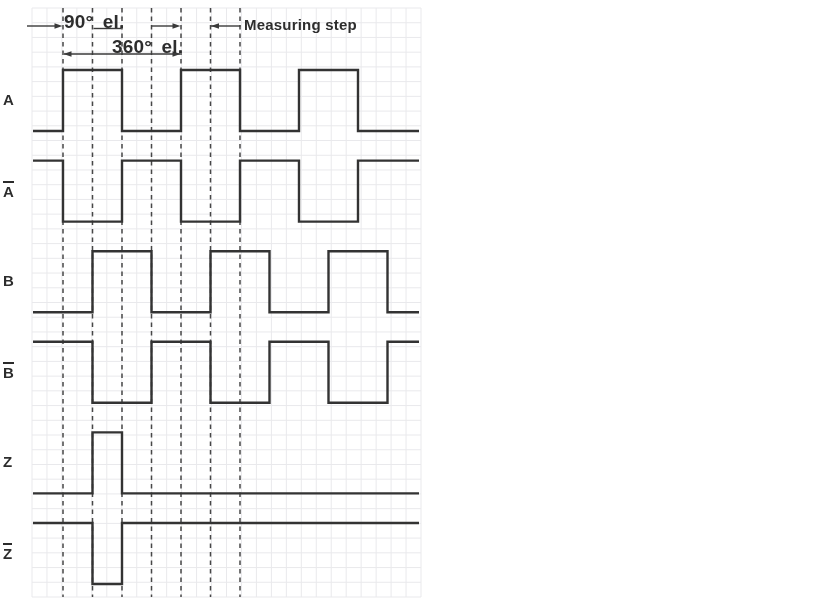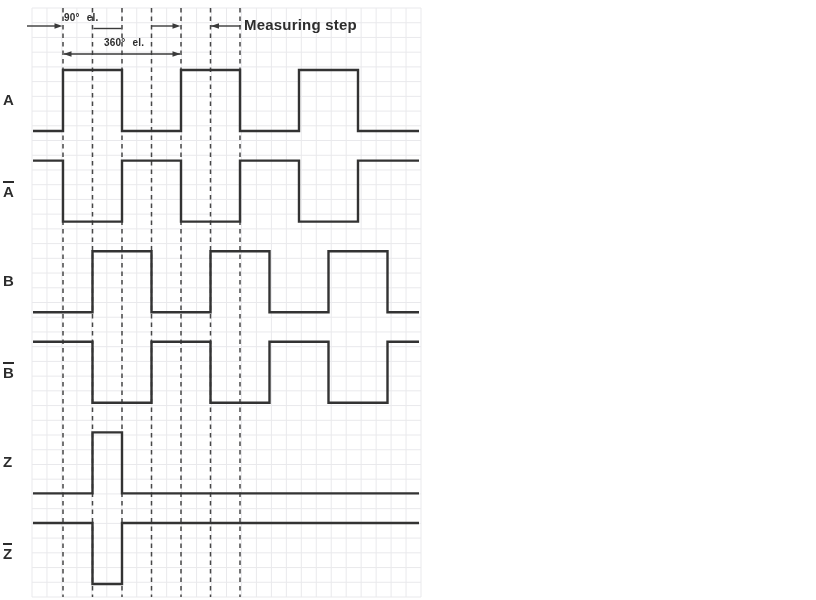--- a/index.html
+++ b/index.html
@@ -2,23 +2,23 @@
 <html><head>
 <meta charset="utf-8">
 <style>
   html,body{margin:0;padding:0;background:#ffffff;}
   .stage{
     position:relative;width:816px;height:600px;background:#ffffff;overflow:hidden;
     font-family:"Liberation Sans","DejaVu Sans",sans-serif;color:#2d2d2d;
   }
   #diagram{position:absolute;left:0;top:0;}
   .lbl{position:absolute;white-space:nowrap;line-height:1.1;}
-  .dim-lbl{font-size:10px;font-weight:bold;letter-spacing:0.2px;word-spacing:4px;}
+  .dim-lbl{font-size:19px;font-weight:bold;letter-spacing:0.2px;word-spacing:4px;}
   #dim90-label{left:64px;top:12px;}
-  #dim360-label{left:104px;top:37px;}
+  #dim360-label{left:112px;top:37px;}
   #measuring-step-label{left:244px;top:17px;font-size:15px;font-weight:700;letter-spacing:0.2px;}
   .sig-label{position:absolute;left:3px;font-size:15px;font-weight:bold;line-height:1.1;}
   .sig-label span{display:inline-block;line-height:1.1;}
   .sig-label.ol span{border-top:2px solid #2b2b2b;padding-top:1px;}
 </style>
 </head>
 <body>
 
 <div class="stage">
   <svg id="diagram" width="816" height="600" viewBox="0 0 816 600">

